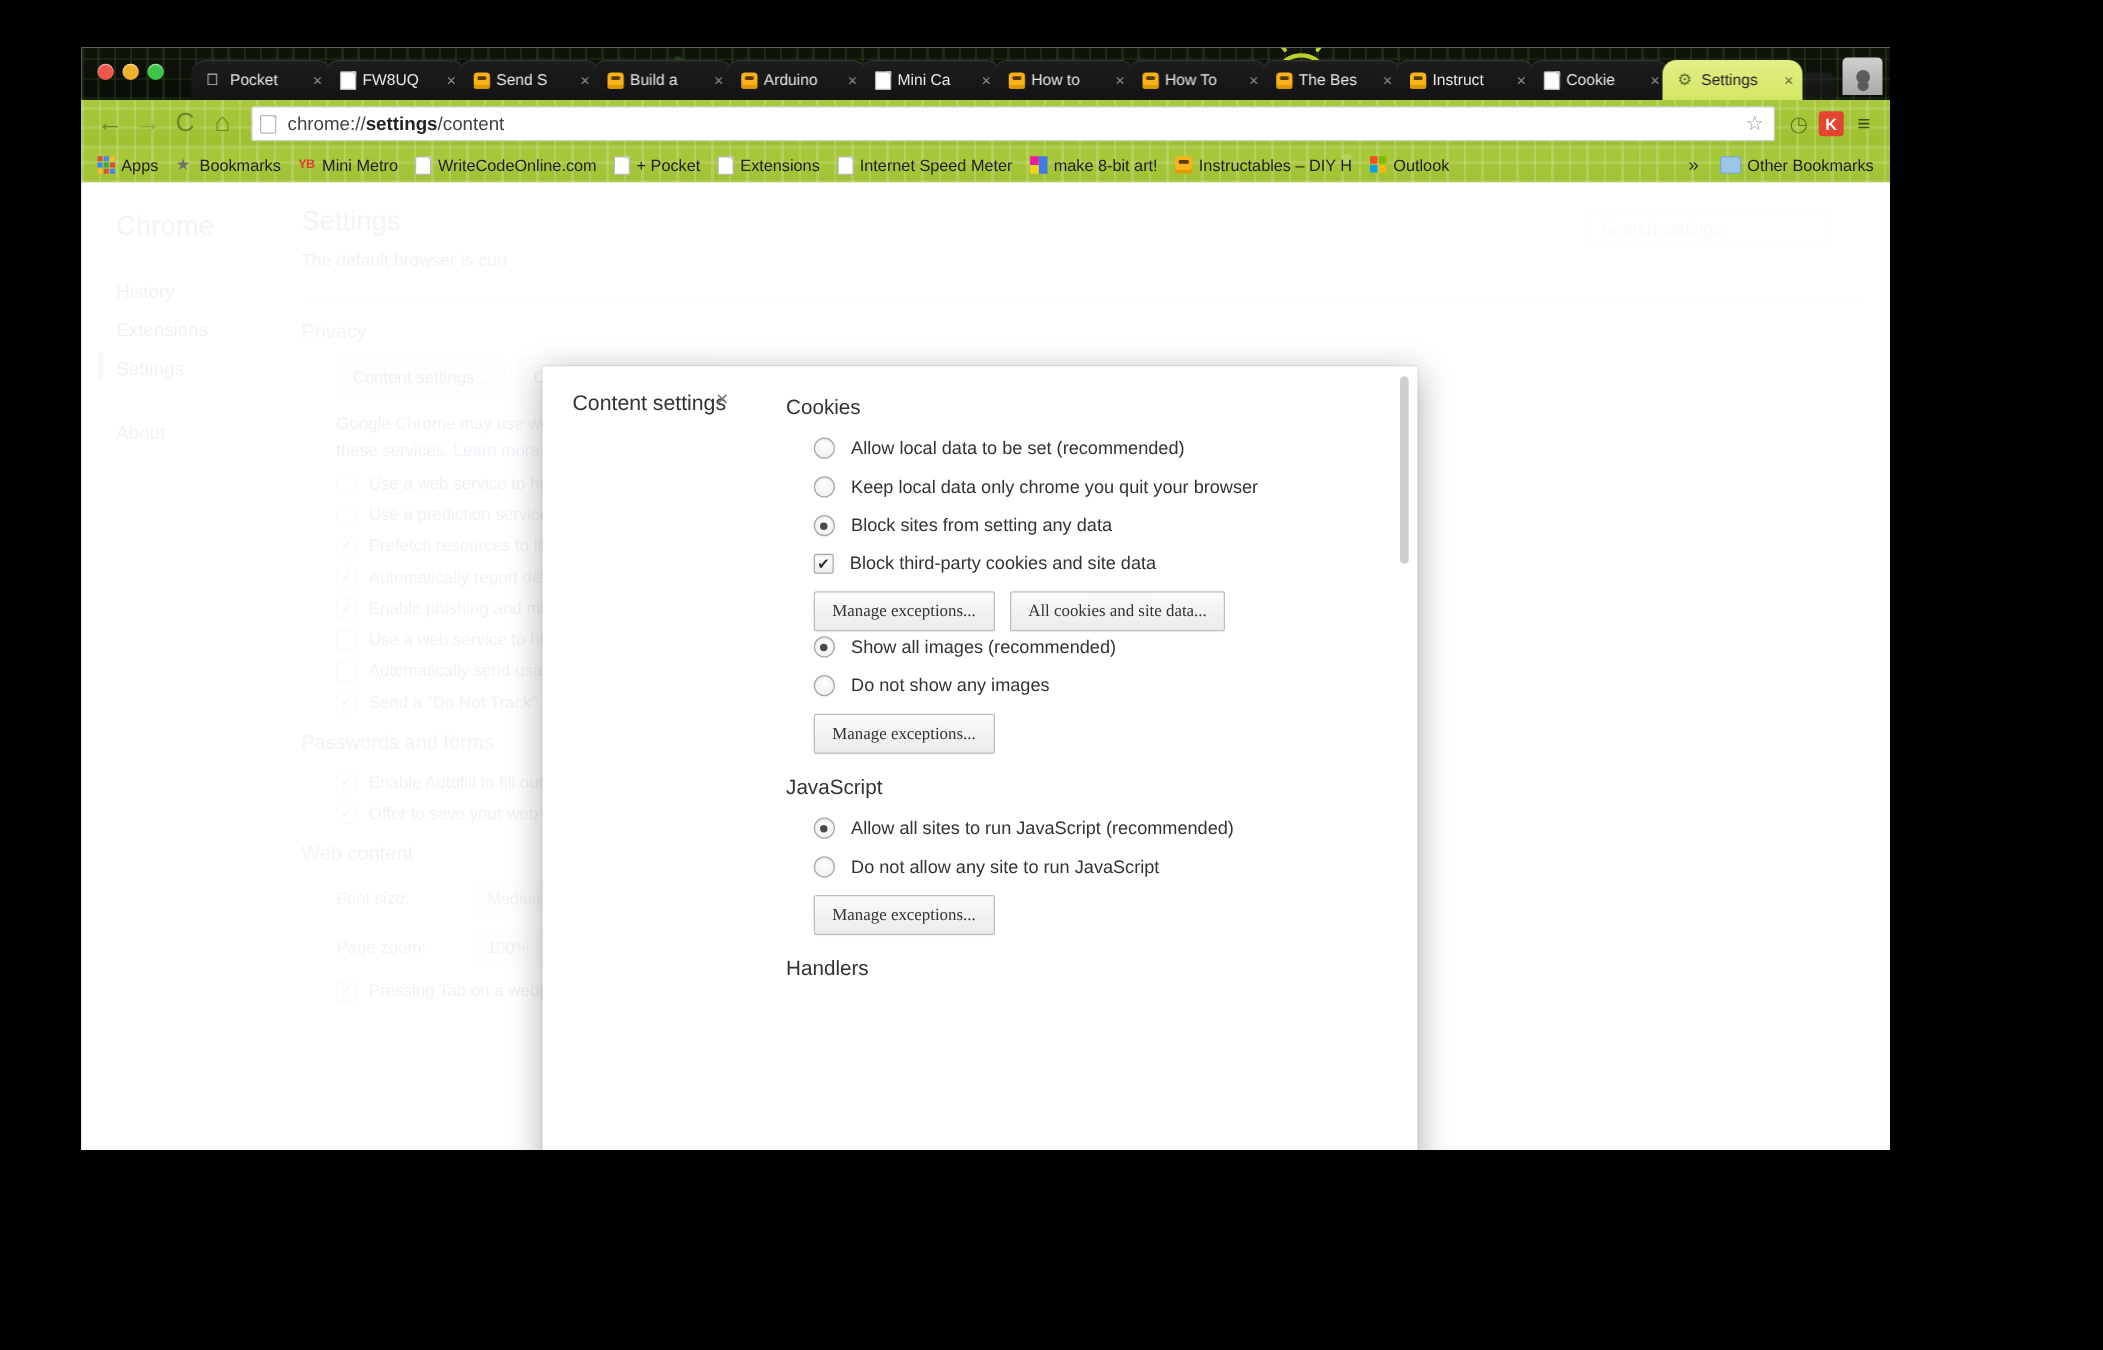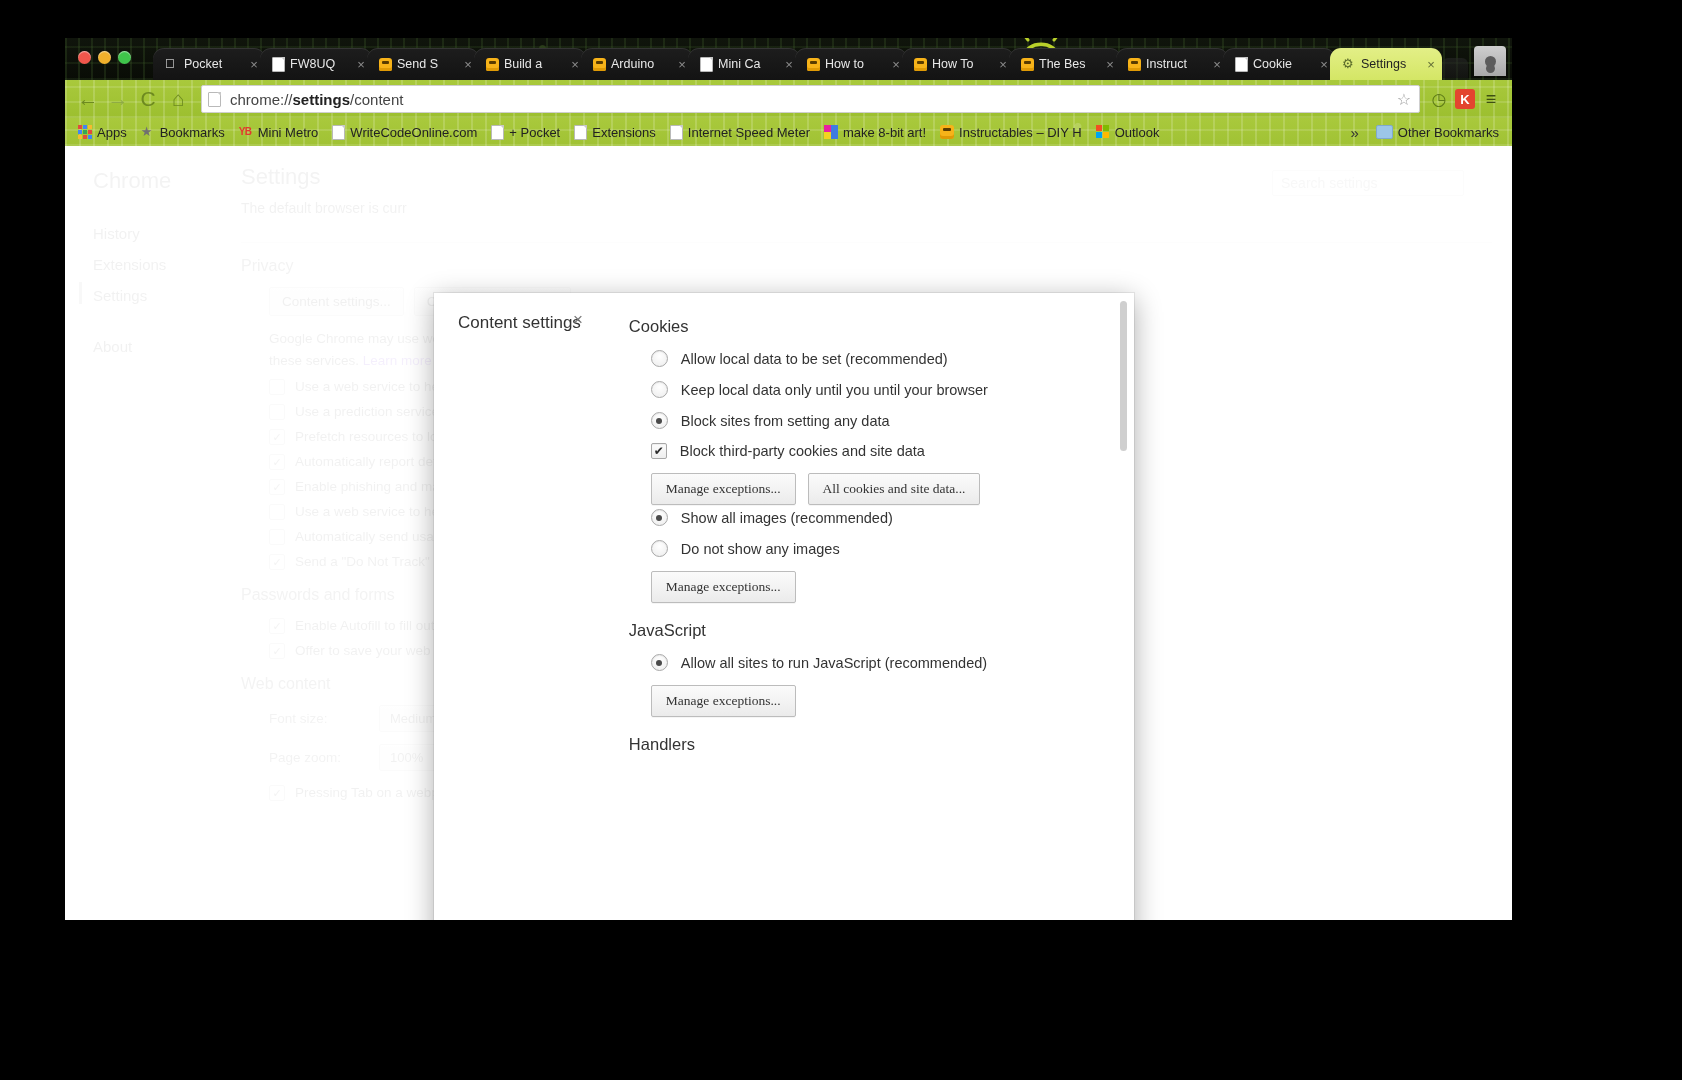--- a/index.html
+++ b/index.html
@@ -675,21 +675,21 @@
 
         <div id="dialog-body">
           <div id="dialog-sections">
               <div class="d-section-title first">Cookies</div>
               <div class="radio-row">
                 <span class="radio"></span>
                 <span>Allow local data to be set (recommended)</span>
               </div>
               <div class="radio-row">
                 <span class="radio"></span>
-                <span>Keep local data only until you until your browser</span>
+                <span>Keep local data only chrome you quit your browser</span>
               </div>
               <div class="radio-row">
                 <span class="radio checked"></span>
                 <span>Block sites from setting any data</span>
               </div>
               <div class="check-row">
                 <span class="cbox">✔</span>
                 <span>Block third-party cookies and site data</span>
               </div>
               <div class="d-btn-row">
@@ -705,20 +705,24 @@
                 <span>Do not show any images</span>
               </div>
               <div class="d-btn-row">
                 <div class="dbtn">Manage exceptions...</div>
               </div>
               <div class="d-section-title">JavaScript</div>
               <div class="radio-row">
                 <span class="radio checked"></span>
                 <span>Allow all sites to run JavaScript (recommended)</span>
               </div>
+              <div class="radio-row">
+                <span class="radio"></span>
+                <span>Do not allow any site to run JavaScript</span>
+              </div>
               <div class="d-btn-row">
                 <div class="dbtn">Manage exceptions...</div>
               </div>
               <div class="d-section-title">Handlers</div>
             </div>
           <div id="scrollbar-track">
             <div id="scrollbar-thumb"></div>
           </div>
         </div>
 

